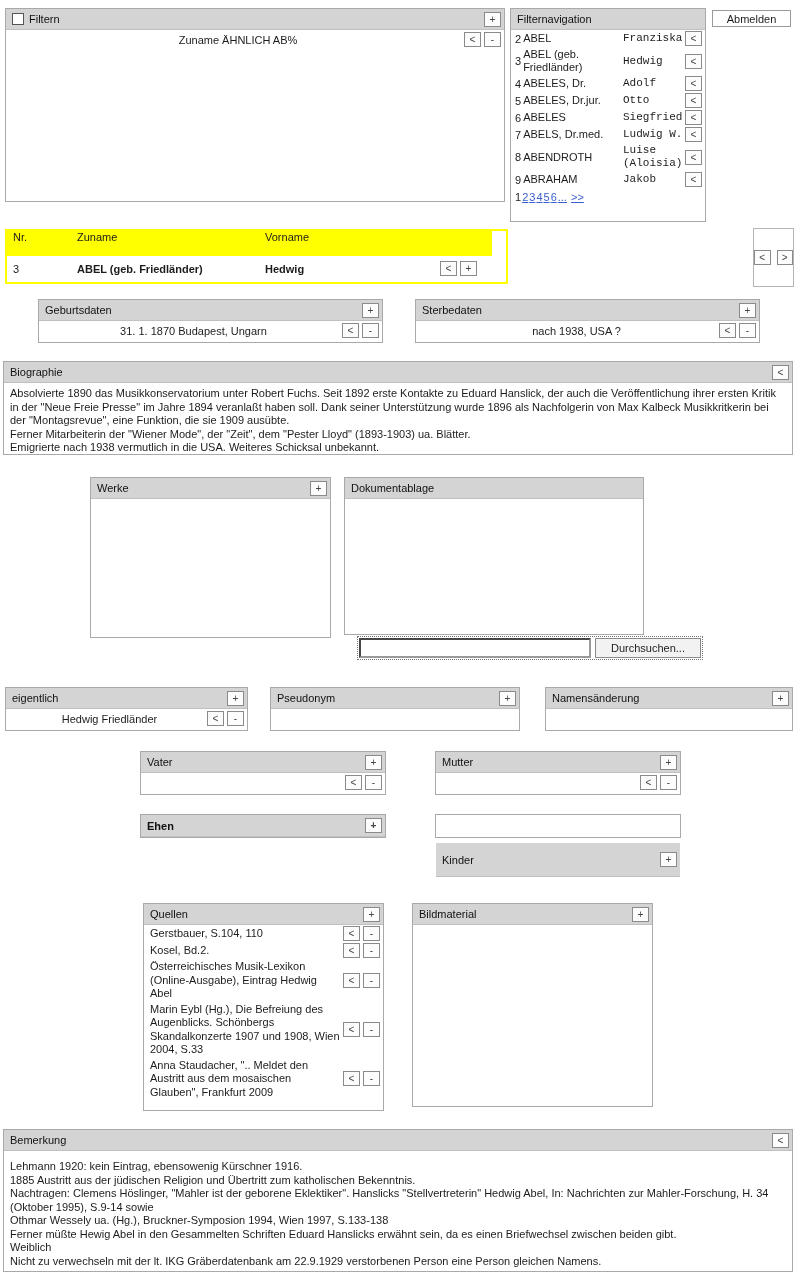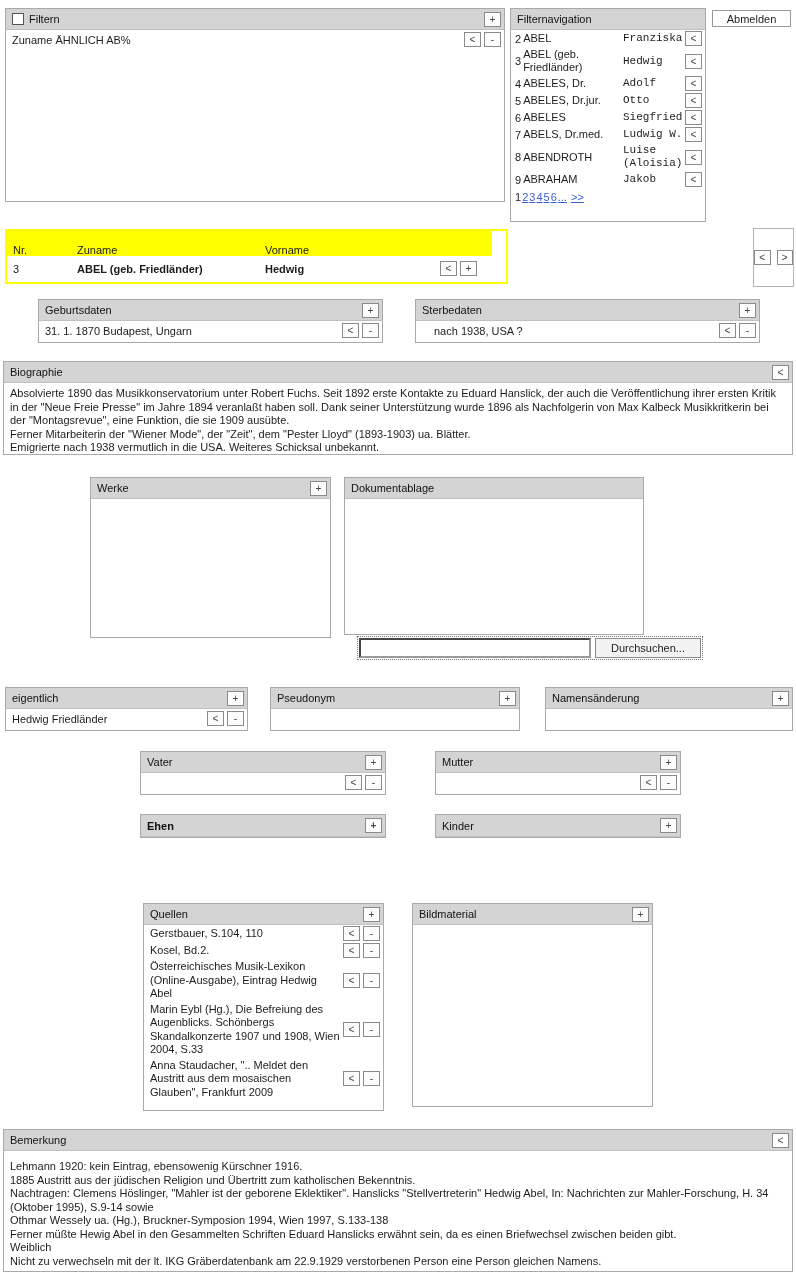--- a/index.html
+++ b/index.html
@@ -6,40 +6,40 @@
   html,body { background:#fff; }
   body { font-family: "Liberation Sans", "DejaVu Sans", sans-serif; font-size: 11px; color:#1c1c1c; }
   .screen { position: relative; width: 796px; height: 1275px; background:#fff; overflow: hidden; }
 
   .panel { position: absolute; border: 1px solid #a9a9a9; background: #fff; }
   .phead { background:#d4d4d4; height: 21px; display:flex; align-items:center; padding: 0 3px 0 6px; border-bottom:1px solid #c0c0c0; }
   .phead .title { flex:1; color:#111; }
   .btn { display:inline-flex; align-items:center; justify-content:center; width:17px; height:15px; border:1px solid #8a8a8a; background:#fcfcfc; font-size:10px; color:#444; cursor:pointer; user-select:none; }
   .btn + .btn { margin-left:3px; }
   .vrow { display:flex; align-items:center; padding: 2px 3px 2px 6px; }
-  .vrow .val { flex:1; }
+  .vrow .val { flex:1;text-align:center; }
 
   
   .checkbox { width:12px; height:12px; border:1px solid #555; background:#fff; display:inline-block; margin-right:5px; }
 
   
   .fn-row { display:flex; align-items:center; padding:1px 3px 1px 4px; }
   .fn-nr { margin-right:2px; }
   .fn-name { flex:1; line-height:13px; }
   .fn-vn { width:62px; line-height:13px;font-family:Liberation Mono, monospace; }
   .fn-pag { padding:3px 4px; }
   .fn-pag a { color:#3a5fcd; text-decoration:underline; margin-right:1px; cursor:pointer; }
   .fn-pag .cur { color:#1c1c1c; margin-right:1px; }
 
   
   .logout { position:absolute; left:712px; top:10px; width:79px; height:17px; border:1px solid #9a9a9a; background:#fff; display:flex; align-items:center; justify-content:center; cursor:pointer; }
 
   
   .rtable { position:absolute; left:5px; top:229px; width:503px; height:55px; border:2px solid #ffff00; background:#fff; }
-  .rthead { display:flex; align-items:flex-end; background:#ffff00; height:25px; margin-right:14px; }
+  .rthead { display:flex; align-items:flex-start; background:#ffff00; height:25px; margin-right:14px; }
   .rtrow  { display:flex; align-items:center; height:25px; }
   .c-nr { width:70px; padding-left:6px; }
   .c-zu { width:188px; }
   .c-vn { width:175px; }
   .rtrow .c-zu, .rtrow .c-vn { font-weight:bold; }
 
   .sidenav { position:absolute; left:753px; top:228px; width:41px; height:59px; border:1px solid #b5b5b5; background:#fff; display:flex; align-items:center; justify-content:center; gap:3px; }
 
   .ptext { padding:4px 6px; line-height:13.5px; white-space:pre-wrap; }
 
@@ -252,21 +252,21 @@
   </div>
 
   <div class="panel" style="left:140px; top:814px; width:246px; height:24px;">
     <div class="phead" style="height:22px;font-weight:bold;">
       <span class="title">Ehen</span>
       <span class="btn">+</span>
     </div>
   </div>
 
   <div class="panel" style="left:435px; top:814px; width:246px; height:24px;">
-    <div class="phead" style="height:22px;">
+    <div class="phead" style="height:34px;margin-top:28px;">
       <span class="title">Kinder</span>
       <span class="btn">+</span>
     </div>
   </div>
 
   <div class="panel" style="left:143px; top:903px; width:241px; height:208px;">
     <div class="phead">
       <span class="title">Quellen</span>
       <span class="btn">+</span>
     </div>

